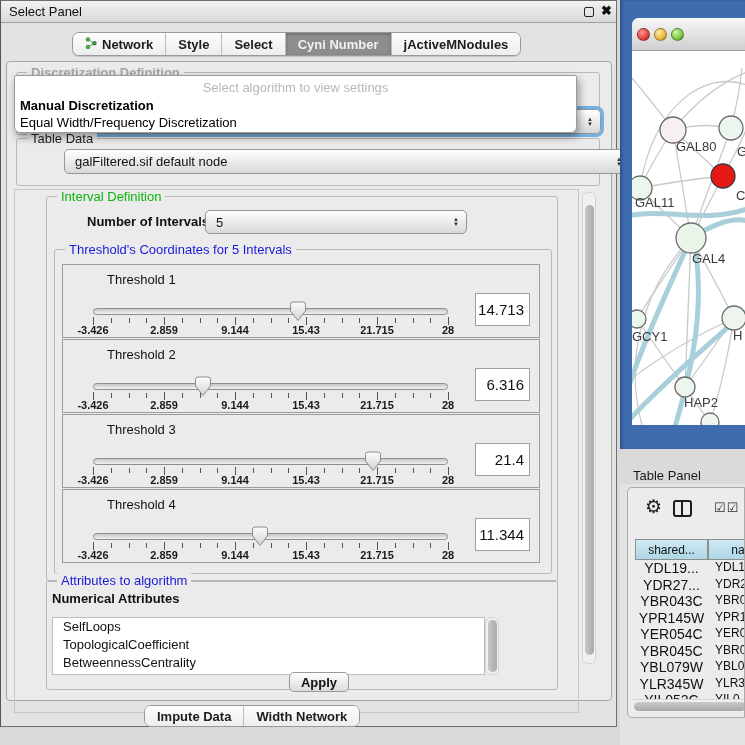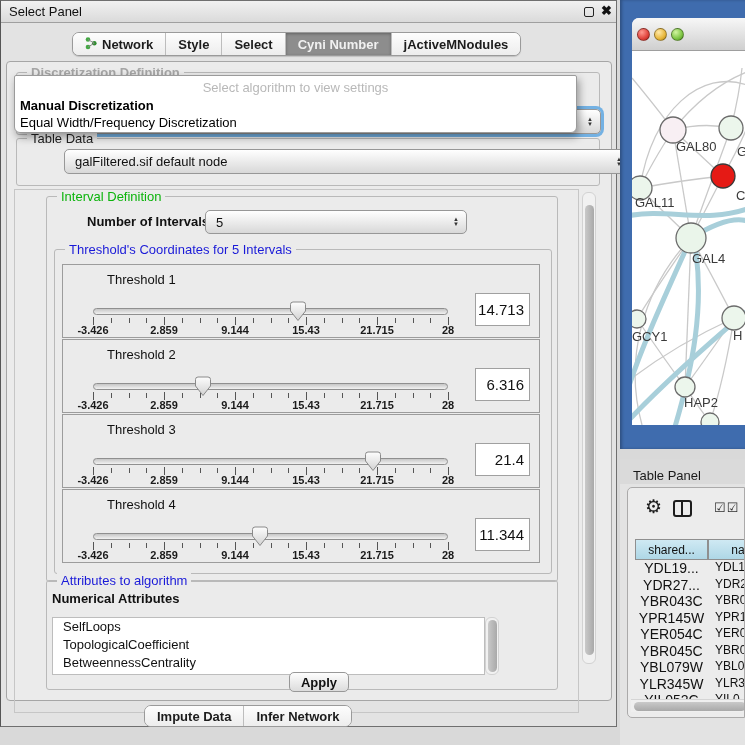--- a/index.html
+++ b/index.html
@@ -343,21 +343,21 @@
     <div class="abs" id="apply-btn">
         <span>Apply</span>
       </div>
   </div>
 
   <div class="abs" id="bottom-tabs">
     <div class="tab">
         <span>Impute Data</span>
       </div>
     <div class="tab">
-        <span>Infer Network</span>
+        <span>Width Network</span>
       </div>
   </div>
 </div>
 
 <div class="abs" id="net-frame">
   <div class="abs" id="net-window">
     <div class="abs" id="net-titlebar">
       <span class="light" id="light-red"></span>
       <span class="light" id="light-yellow"></span>
       <span class="light" id="light-green"></span>

